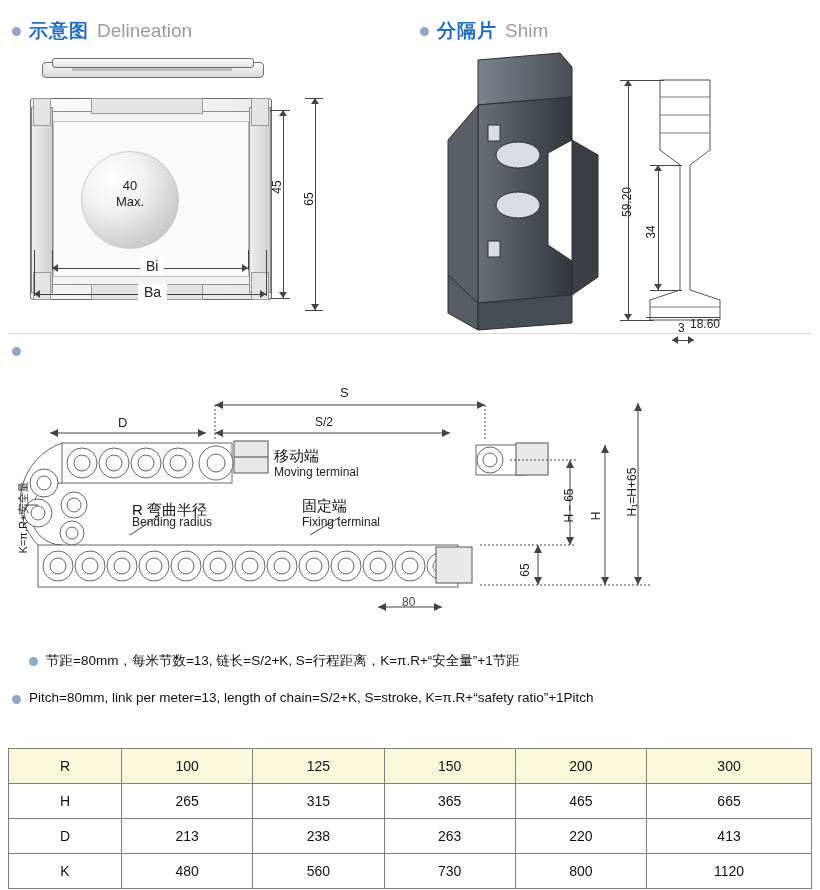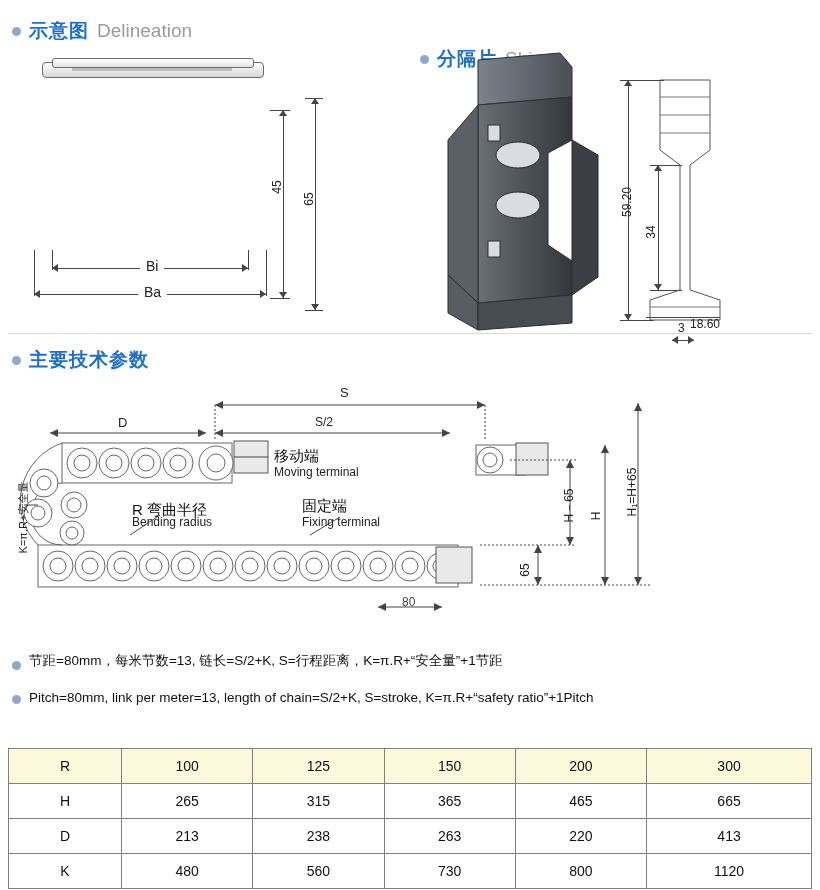--- a/index.html
+++ b/index.html
@@ -54,40 +54,57 @@
 </style>
 </head>
 <body>
 
 <div class="sec-title" style="left:12px;top:18px;">
   <span class="bullet"></span>
   <span class="t-cn">示意图</span>
   <span class="t-en">Delineation</span>
 </div>
 
-<div class="sec-title" style="left:420px;top:18px;margin-top:28px;">
+<div class="sec-title" style="left:420px;top:18px;">
   <span class="bullet"></span>
   <span class="t-cn">分隔片</span>
   <span class="t-en">Shim</span>
 </div>
 
 <div class="hr" style="top:333px;"></div>
 
 <div class="sec-title" style="left:12px;top:347px;">
   <span class="bullet"></span>
-  <span class="t-cn">主要技术参数</span>
 </div>
 
 <div id="deline">
   <div class="lidwrap">
     <div class="lid"></div>
       <div class="lid2"></div>
       <div class="lid3"></div>
   </div>
 
+  <div class="frame">
+    <div class="frame-in"></div>
+    <div class="frame-in2"></div>
+    <div class="side l"></div>
+    <div class="side r"></div>
+    <div class="notch" style="left:2px;top:-1px;"></div>
+    <div class="notch" style="right:2px;top:-1px;"></div>
+    <div class="notch" style="left:2px;bottom:-1px;"></div>
+    <div class="notch" style="right:2px;bottom:-1px;"></div>
+    <div class="notch" style="left:60px;top:-1px;width:110px;height:14px;"></div>
+    <div class="notch" style="left:60px;bottom:-1px;width:110px;height:14px;"></div>
+    <div class="sphere" style="left:50px;top:52px;">
+      <div class="sphere-txt">
+        <div>40</div>
+        <div>Max.</div>
+      </div>
+    </div>
+  </div>
 
   <div class="dim vline" style="left:263px;top:60px;height:188px;"></div>
   <div class="dim hline" style="left:250px;top:60px;width:20px;"></div>
   <div class="dim hline" style="left:250px;top:248px;width:20px;"></div>
   <div class="arrowup" style="left:259px;top:60px;"></div>
   <div class="arrowdn" style="left:259px;top:242px;"></div>
   <div class="lbl" style="left:250px;top:130px;transform:rotate(-90deg);">45</div>
 
   <div class="dim vline" style="left:295px;top:48px;height:212px;"></div>
   <div class="dim hline" style="left:285px;top:48px;width:18px;"></div>
@@ -298,21 +315,21 @@
   <div class="lbl-cn" style="left:292px;top:112px;">固定端</div>
   <div class="lbl" style="left:292px;top:130px;">Fixing terminal</div>
 
   <div class="lbl" style="left:542px;top:112px;transform:rotate(-90deg);">H－65</div>
   <div class="lbl" style="left:582px;top:124px;transform:rotate(-90deg);">H</div>
   <div class="lbl" style="left:598px;top:100px;transform:rotate(-90deg);">H₁=H+65</div>
   <div class="lbl" style="left:508px;top:178px;transform:rotate(-90deg);">65</div>
   <div class="lbl" style="left:392px;top:210px;color:#444;">80</div>
 </div>
 
-<div class="note" style="left:12px;top:652px;align-items:flex-end;">
+<div class="note" style="left:29px;top:652px;">
   <span class="bullet" style="margin-top:5px;"></span>
   <span class="txt">节距=80mm，每米节数=13, 链长=S/2+K, S=行程距离，K=π.R+“安全量”+1节距</span>
 </div>
 <div class="note" style="left:12px;top:690px;">
   <span class="bullet" style="margin-top:5px;"></span>
   <span class="txt">Pitch=80mm, link per meter=13, length of chain=S/2+K, S=stroke, K=π.R+“safety ratio”+1Pitch</span>
 </div>
 
 <table>
   <tbody>

